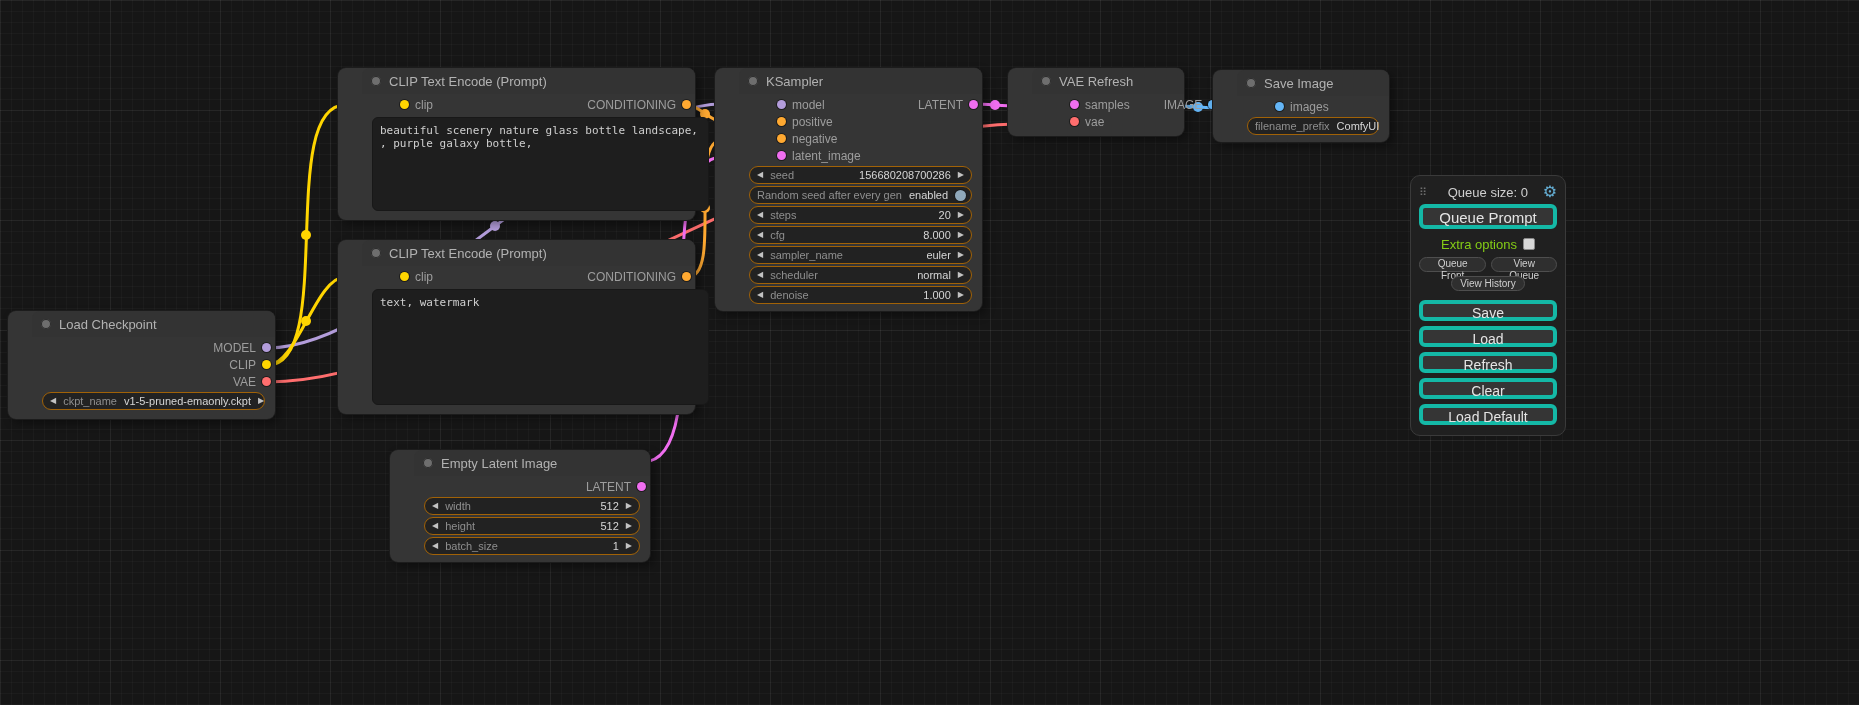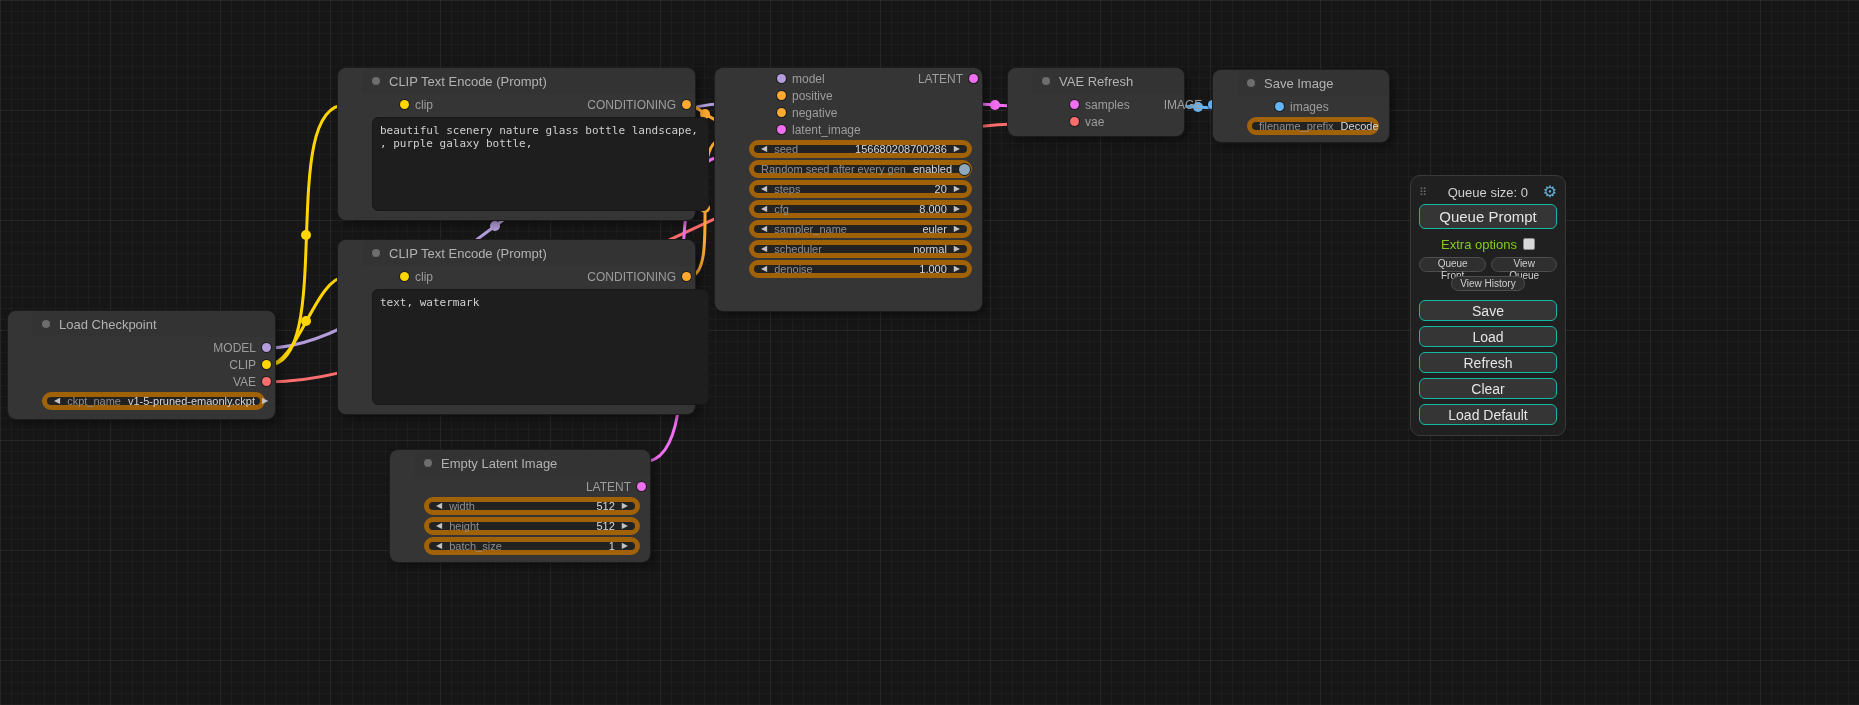--- a/index.html
+++ b/index.html
@@ -31,21 +31,21 @@
   .tdot{width:10px;height:10px;border-radius:50%;background:#6e6e6e;box-shadow:inset 0 0 0 1px #2a2a2a;flex:0 0 auto;}
   .nbody{padding-top:2px;}
   .srow{display:flex;justify-content:space-between;align-items:center;height:17px;padding:0 4px;}
   .srow.outonly{justify-content:flex-end;}
   .in,.out{display:flex;align-items:center;gap:6px;margin-left:34px;}
   .port{width:9px;height:9px;border-radius:50%;flex:0 0 auto;box-shadow:0 0 0 1px rgba(0,0,0,.45);}
   .sl{font-size:12px;color:#9d9d9d;white-space:nowrap;}
 
   .widget{
     display:flex;align-items:center;height:18px;margin:2px 10px;gap:7px;
-    background:#222222;border:5px solid #a16207;border-radius:9px;padding:0 7px;
+    background:#222222;border:1px solid #a16207;border-radius:9px;padding:0 7px;
   }
   .wl{color:#8f8f8f;font-size:11px;white-space:nowrap;}
   .wv{color:#d6d6d6;font-size:11px;margin-left:auto;white-space:nowrap;}
   .arr{color:#c2c2c2;font-size:8px;line-height:16px;flex:0 0 auto;}
   .toggle-dot{width:11px;height:11px;border-radius:50%;flex:0 0 auto;box-shadow:0 0 0 1px #1a1a1a;}
 
   .ptext{
     display:block;margin:4px 10px 0 10px;width:337px;height:94px;
     background:#1e1e1e;border:1px solid #181818;border-radius:6px;
     color:#cfcfcf;font:11px "DejaVu Sans Mono", monospace;
@@ -56,21 +56,21 @@
   .qpanel{
     position:absolute;left:1410px;top:175px;width:156px;z-index:3;
     background:#202020;border:1px solid #3a3a3a;border-radius:10px;
     padding:6px 8px 10px 8px;color:#d6d6d6;
   }
   .qhead{display:flex;align-items:center;height:20px;margin-bottom:2px;}
   .drag-handle{color:#6f6f6f;font-size:11px;margin-right:6px;cursor:grab;}
   .qtitle{font-size:13px;color:#cfcfcf;flex:1;text-align:center;}
   .gear{color:#64aed4;font-size:16px;line-height:16px;cursor:pointer;}
   .qbtn{
-    display:block;width:100%;background:#353535;border:1px solid #14b8a6;color:#e4e4e4;
+    display:block;width:100%;background:#353535;border:4px solid #14b8a6;color:#e4e4e4;
     border-radius:6px;cursor:pointer;font-family:"Liberation Sans", sans-serif;
   }
   .qbig{height:25px;font-size:15px;margin:2px 0 6px 0;}
   .qmid{height:21px;font-size:14px;margin:5px 0 0 0;}
   .extra{display:flex;align-items:center;justify-content:center;gap:6px;height:18px;font-size:13px;color:#84cc16;}
   .checkbox{width:12px;height:12px;background:#d8d8d8;border:1px solid #8a8a8a;border-radius:2px;cursor:pointer;}
   .qsmallrow{display:flex;justify-content:center;gap:5px;margin-top:4px;}
   .qsmall{
     background:#2f2f2f;border:1px solid #4e4e4e;color:#cfcfcf;border-radius:8px;
     font-size:10px;height:15px;line-height:12px;padding:0 8px;cursor:pointer;
@@ -205,20 +205,24 @@
       <div class="widget">
         <span class="arr">◀</span>
         <span class="wl">batch_size</span>
         <span class="wv">1</span>
         <span class="arr">▶</span>
       </div>
     </div>
   </div>
 
   <div class="node" style="left:715px;top:68px;width:267px;height:243px;">
+    <div class="ntitle">
+      <span class="tdot"></span>
+      <span>KSampler</span>
+    </div>
     <div class="nbody">
       <div class="srow">
         <div class="in">
           <span class="port" style="background: rgb(179, 157, 219);"></span>
           <span class="sl">model</span>
         </div>
         <div class="out">
           <span class="sl">LATENT</span>
           <span class="port" style="background: rgb(240, 110, 240);"></span>
         </div>
@@ -318,21 +322,21 @@
     </div>
     <div class="nbody">
       <div class="srow">
         <div class="in">
           <span class="port" style="background: rgb(100, 181, 246);"></span>
           <span class="sl">images</span>
         </div>
       </div>
       <div class="widget">
         <span class="wl">filename_prefix</span>
-        <span class="wv">Decode</span>
+        <span class="wv">ComfyUI</span>
       </div>
     </div>
   </div>
 
   <div class="qpanel">
     <div class="qhead">
       <span class="drag-handle">⠿</span>
       <span class="qtitle">Queue size: 0</span>
       <span class="gear">⚙</span>
     </div>

